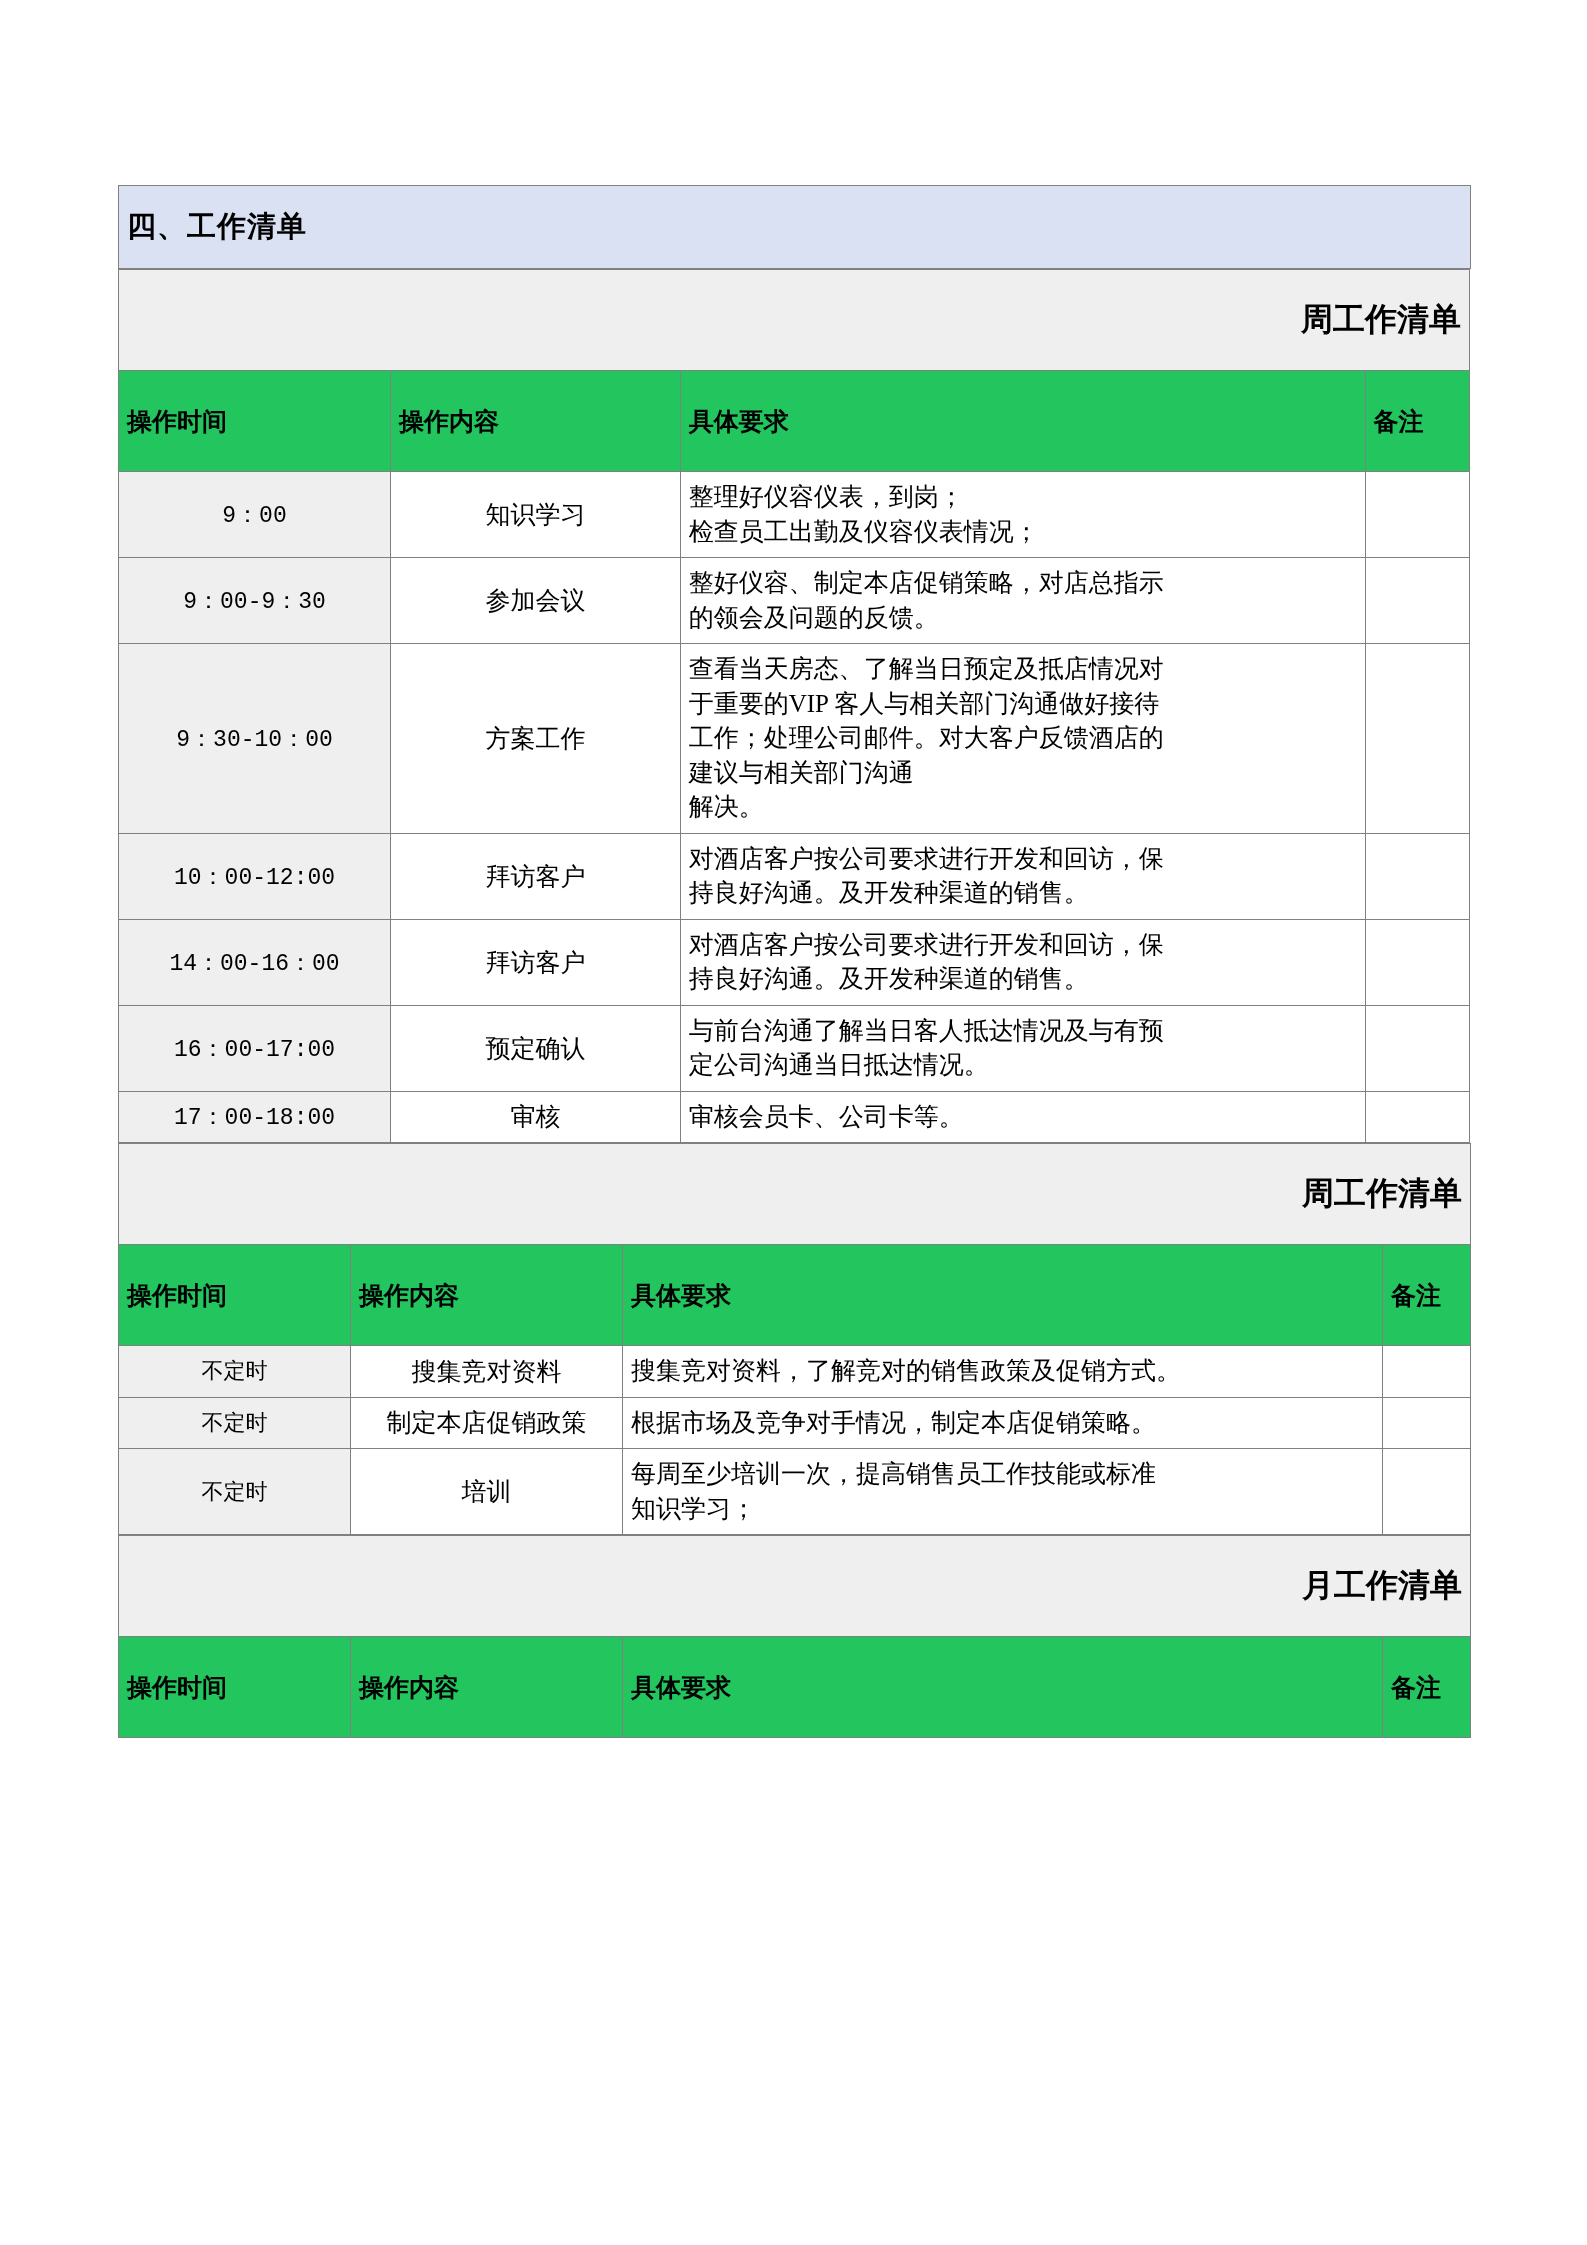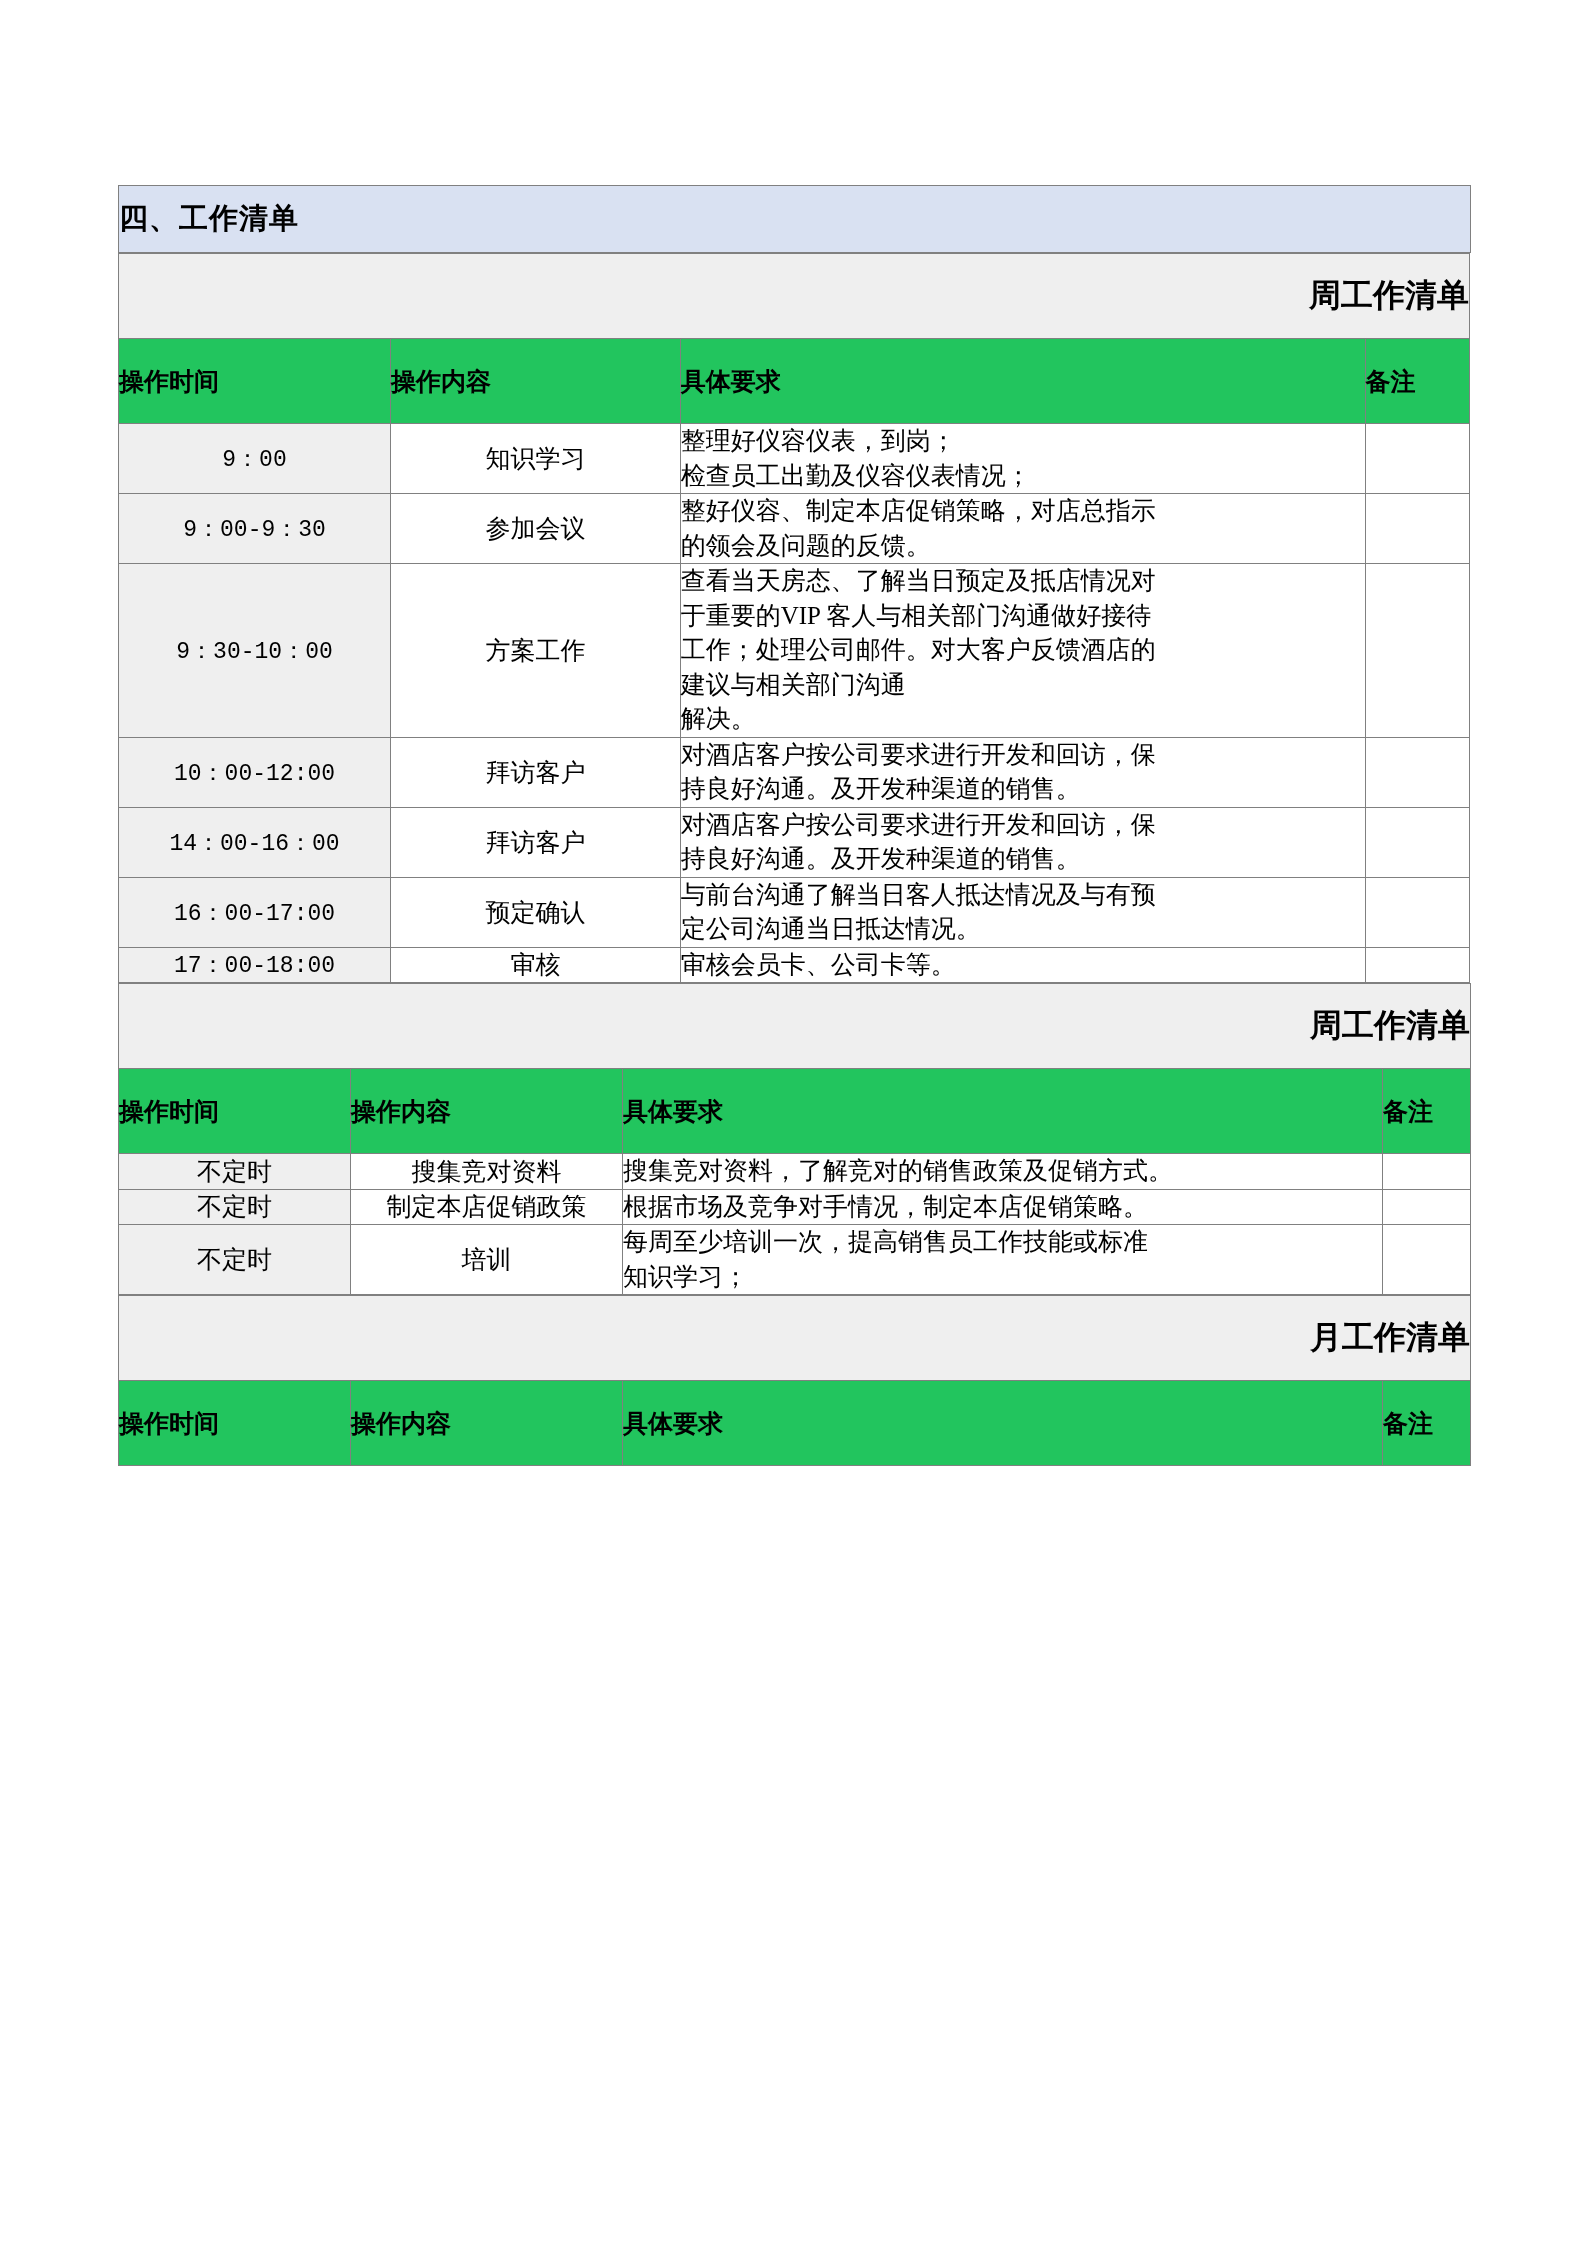--- a/index.html
+++ b/index.html
@@ -19,21 +19,21 @@
     box-sizing: border-box;
     padding: 185px 118px 0 118px;
   }
   table.sheet {
     border-collapse: collapse;
     width: 1352px;
     table-layout: fixed;
   }
   table.sheet td {
     border: 1px solid #808080;
-    padding: 0;
+    padding: 8px;
     vertical-align: middle;
   }
 
   
   .banner {
     background: #d9e1f2;
     height: 66px;
     padding: 0 16px;
     font-weight: bold;
     font-size: 29px;
@@ -63,21 +63,21 @@
   .c-time {
     background: #efefef;
     text-align: center;
     font-size: 23px;
     font-family: "Liberation Mono", "DejaVu Sans Mono", monospace;
     letter-spacing: 0px;
     padding: 14px 4px;
   }
   .c-time.cjk {
     font-family: Liberation Serif, serif;
-    font-size: 25px;
+    font-size: 22px;
   }
   .c-task {
     background: #ffffff;
     text-align: center;
     font-size: 25px;
     padding: 14px 6px;
   }
   .c-req {
     background: #ffffff;
     text-align: left;

